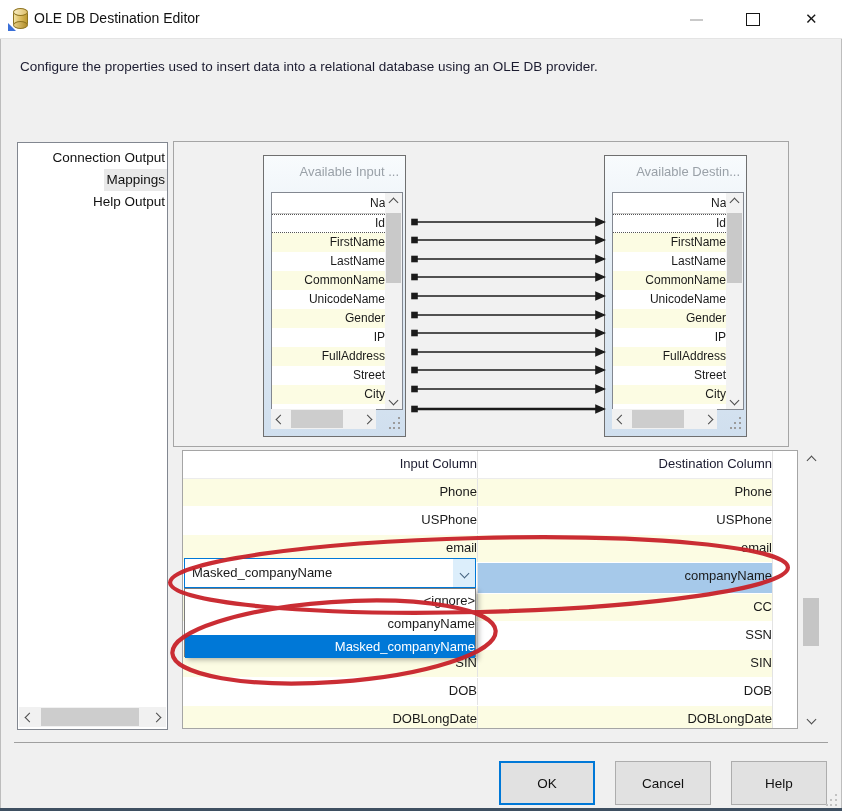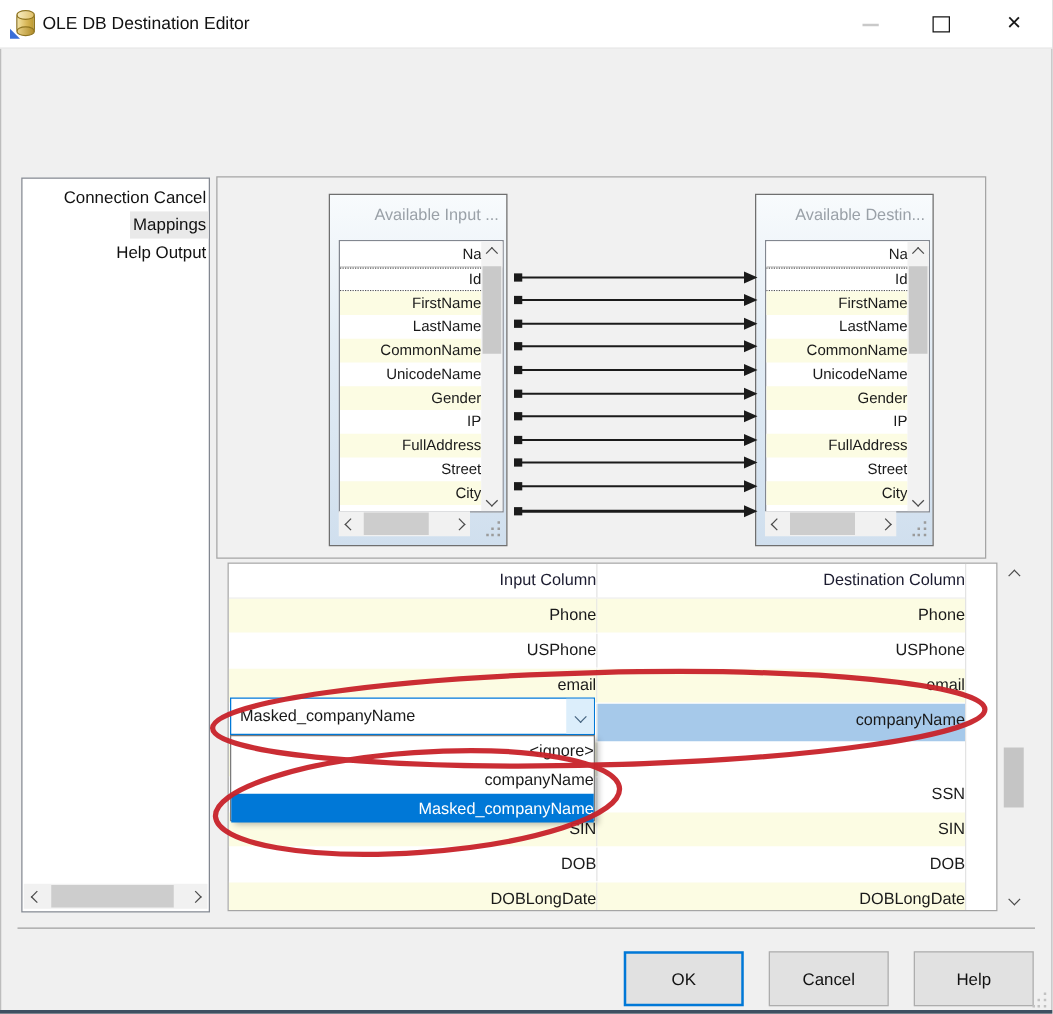--- a/index.html
+++ b/index.html
@@ -121,24 +121,25 @@
         <div class="db-base"></div>
         <div class="db-cap"></div>
         <div class="db-arrow"></div>
     </div>
     <div class="abs app-title">OLE DB Destination Editor</div>
     <div class="abs btn-min"></div>
     <div class="abs btn-max"></div>
     <div class="abs btn-close">✕</div>
   </div>
 
+  <div class="abs desc">Configure the properties used to insert data into a relational database using an OLE DB provider.</div>
 
   <div class="abs sidebar">
     <div class="side-item">
-      <span class="lbl">Connection Cancel</span></div>
+      <span class="lbl">Connection Output</span></div>
     <div class="side-item sel">
       <span class="lbl">Mappings</span></div>
     <div class="side-item">
       <span class="lbl">Help Output</span></div>
     <div class="hscroll" style="left:1px;right:1px;bottom:2px;">
       <span class="arrbox" style="left:2px;top:0;bottom:0;width:16px;">
           <i class="chev left"></i>
         </span>
       <div class="hthumb" style="left:22px;width:98px;"></div>
       <span class="arrbox" style="right:2px;top:0;bottom:0;width:16px;">
@@ -253,20 +254,21 @@
     <div class="grow r y">
       <div class="gcell in">email</div>
       <div class="gcell dest">email</div>
     </div>
     <div class="grow r r4">
       <div class="gcell in"></div>
       <div class="gcell dest sel">companyName</div>
     </div>
     <div class="grow r y">
       <div class="gcell in"></div>
+      <div class="gcell dest">CC</div>
     </div>
     <div class="grow r">
       <div class="gcell in"></div>
       <div class="gcell dest">SSN</div>
     </div>
     <div class="grow r y">
       <div class="gcell in">SIN</div>
       <div class="gcell dest">SIN</div>
     </div>
     <div class="grow r">

